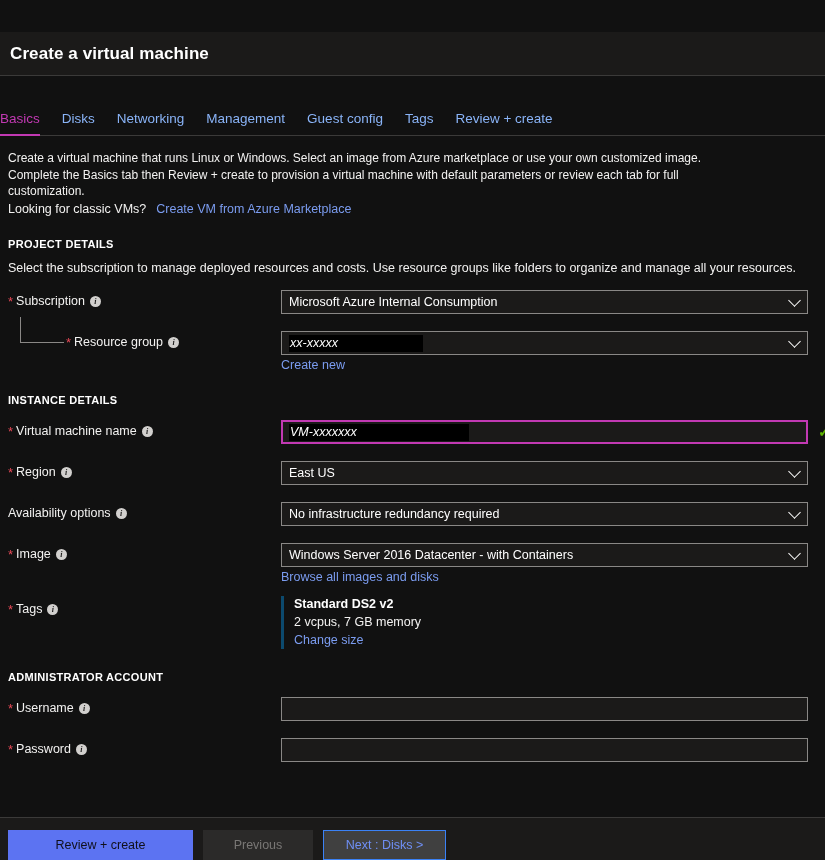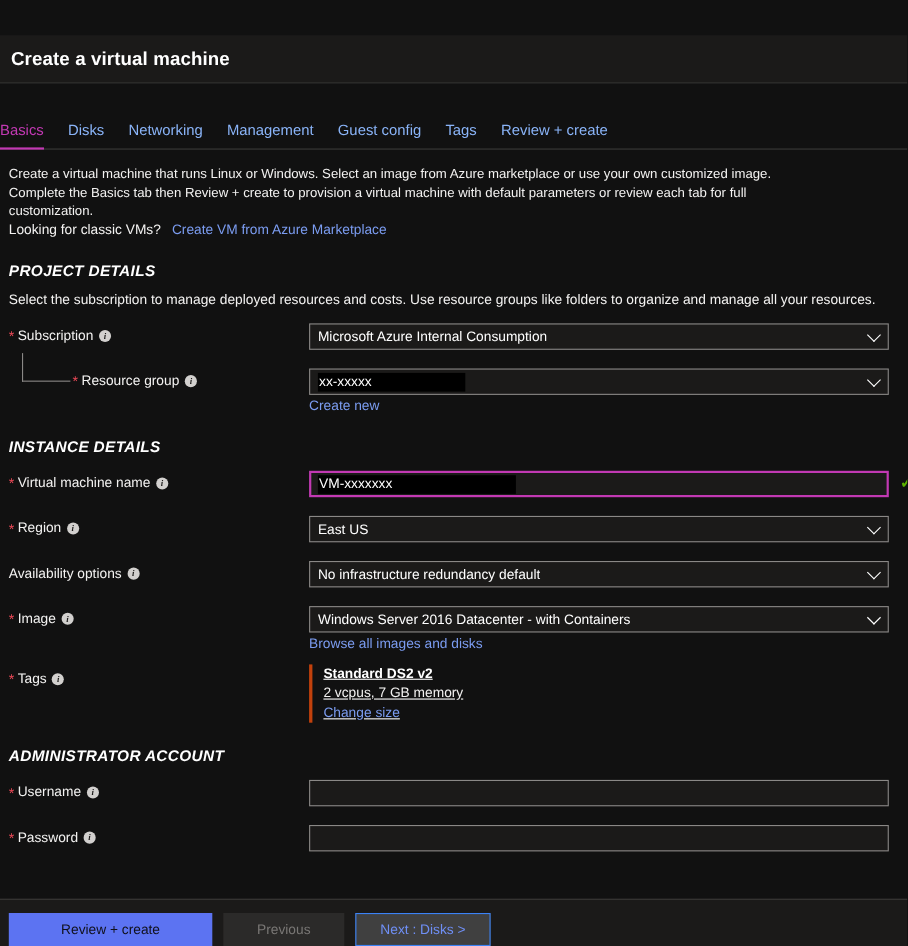--- a/index.html
+++ b/index.html
@@ -95,26 +95,25 @@
     color: #f3f2f1;
   }
   .link {
     color: #7b9cf0;
     cursor: pointer;
     text-decoration: none;
   }
   .classic-row .link { margin-left: 10px; }
 
   .section-head {
-    font-size: 14px;
+    font-size: 11px;
     font-weight: bold;
     color: #ffffff;
     letter-spacing: 0.3px;
     margin-top: 22px;
-    font-style: italic;
   }
   .section-desc {
     font-size: 12.5px;
     line-height: 16.5px;
     color: #f3f2f1;
     margin-top: 10px;
     max-width: 790px;
   }
 
   
@@ -211,20 +210,21 @@
 
   
   .redact {
     display: inline-block;
     background: #000000;
     color: #ffffff;
     font-size: 12.5px;
     line-height: 17px;
     padding: 0 0 0 1px;
     white-space: pre;
+    font-style: italic;
   }
   .redact.rg { width: 134px; }
   .redact.vm { width: 180px; }
 
   .check {
     position: absolute;
     left: 537px;
     top: 3px;
     font-size: 15px;
     color: #5db300;
@@ -232,24 +232,23 @@
     font-weight: bold;
   }
 
   .sublink {
     margin-top: 3px;
     font-size: 12.5px;
   }
 
   
   .size-block {
-    border-left: 3px solid #c2410c;
+    border-left: 3px solid #0c4a6e;
     padding-left: 10px;
     margin-top: -2px;
-    text-decoration: underline;
   }
   .size-name {
     font-size: 12.5px;
     font-weight: bold;
     color: #ffffff;
     line-height: 17px;
   }
   .size-spec {
     font-size: 12.5px;
     color: #f3f2f1;
@@ -405,21 +404,21 @@
         </div>
       </div>
 
       <div class="row tall">
         <div class="label-cell">
           <span class="lbl">Availability options</span>
           <span class="info-icon">i</span>
         </div>
         <div class="field-cell">
           <div class="control">
-            <span class="value">No infrastructure redundancy default</span>
+            <span class="value">No infrastructure redundancy required</span>
             <span class="chevron"></span>
           </div>
         </div>
       </div>
 
       <div class="row">
         <div class="label-cell">
           <span class="req">*</span>
           <span class="lbl">Image</span>
           <span class="info-icon">i</span>

